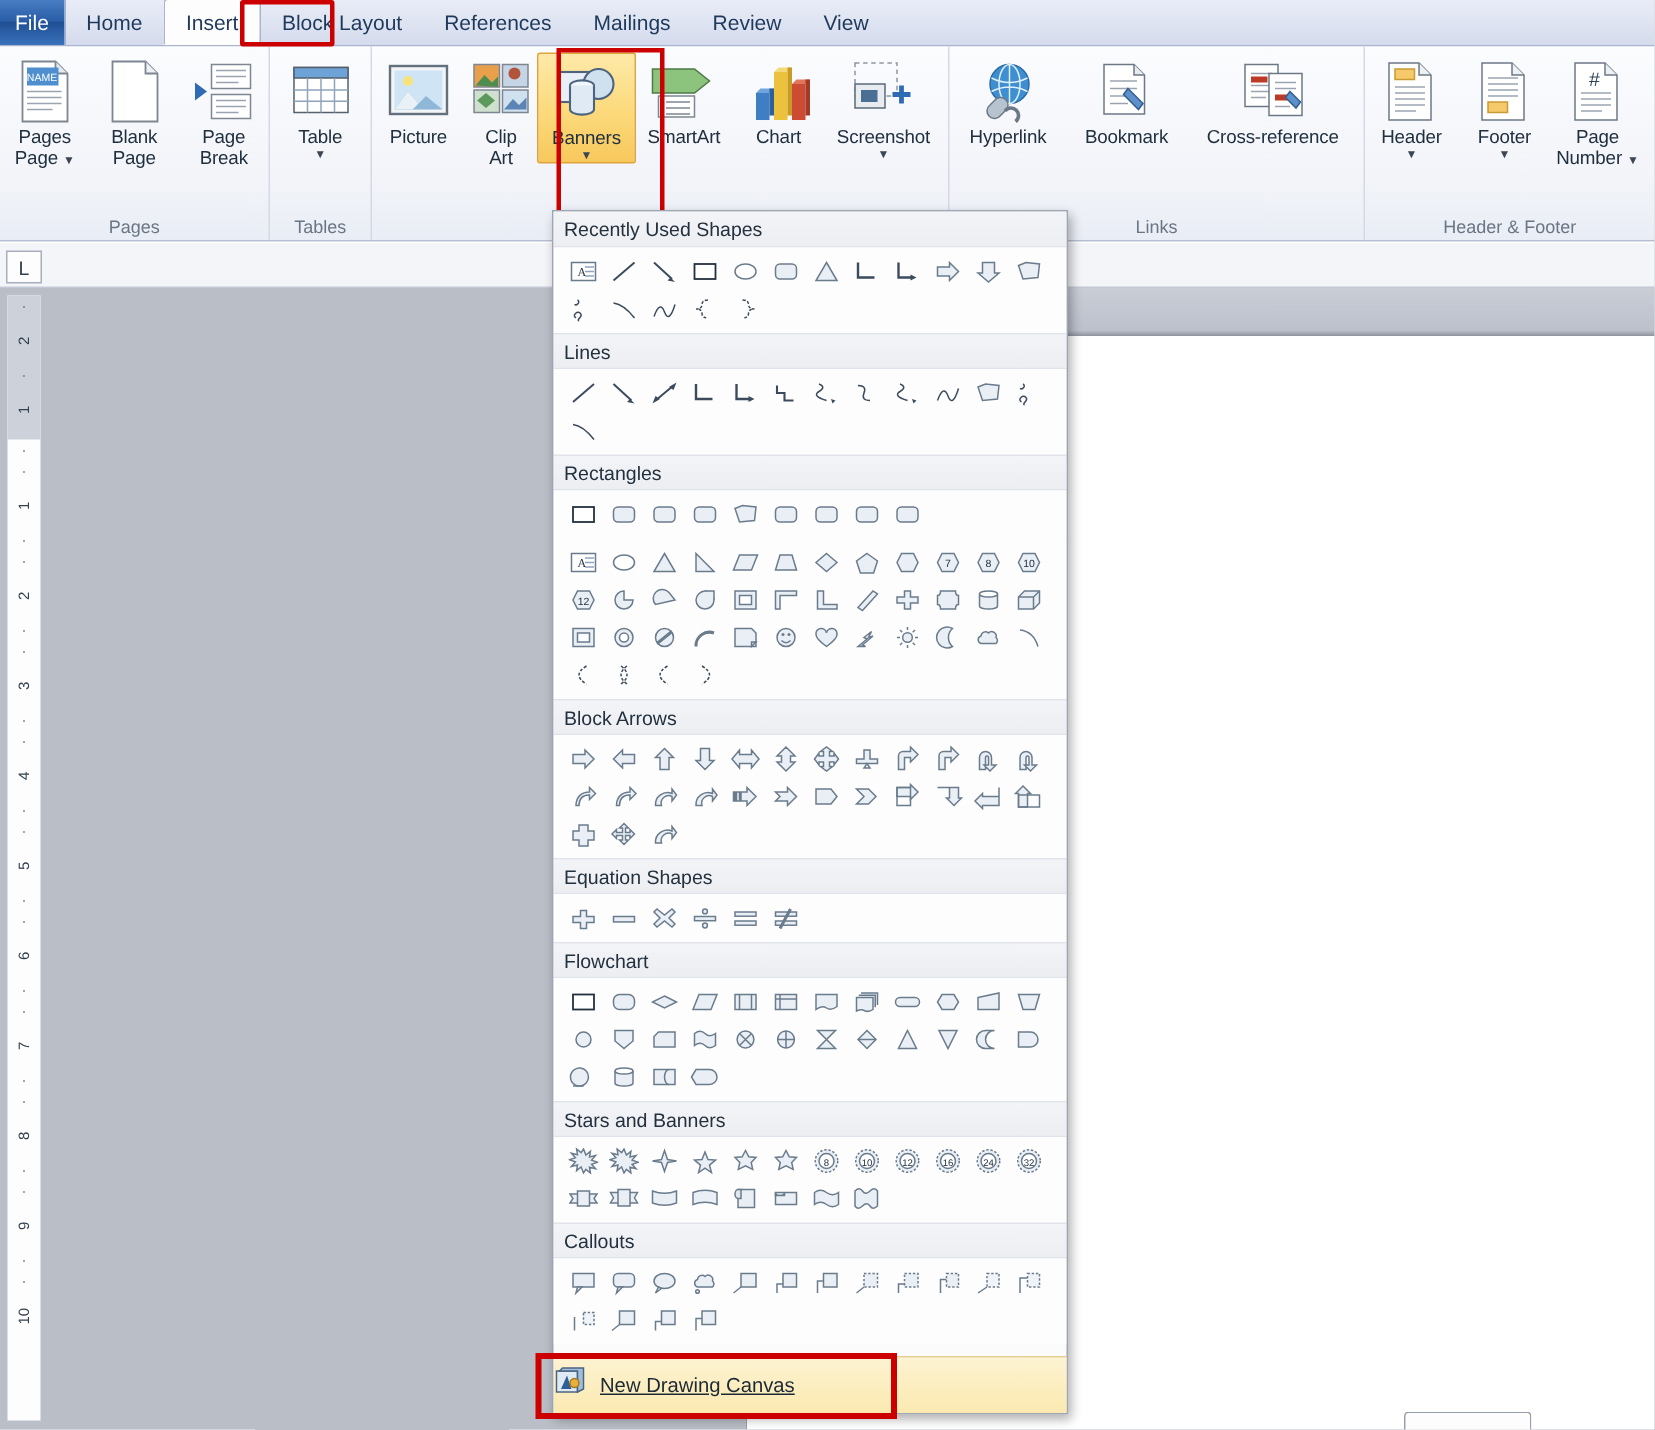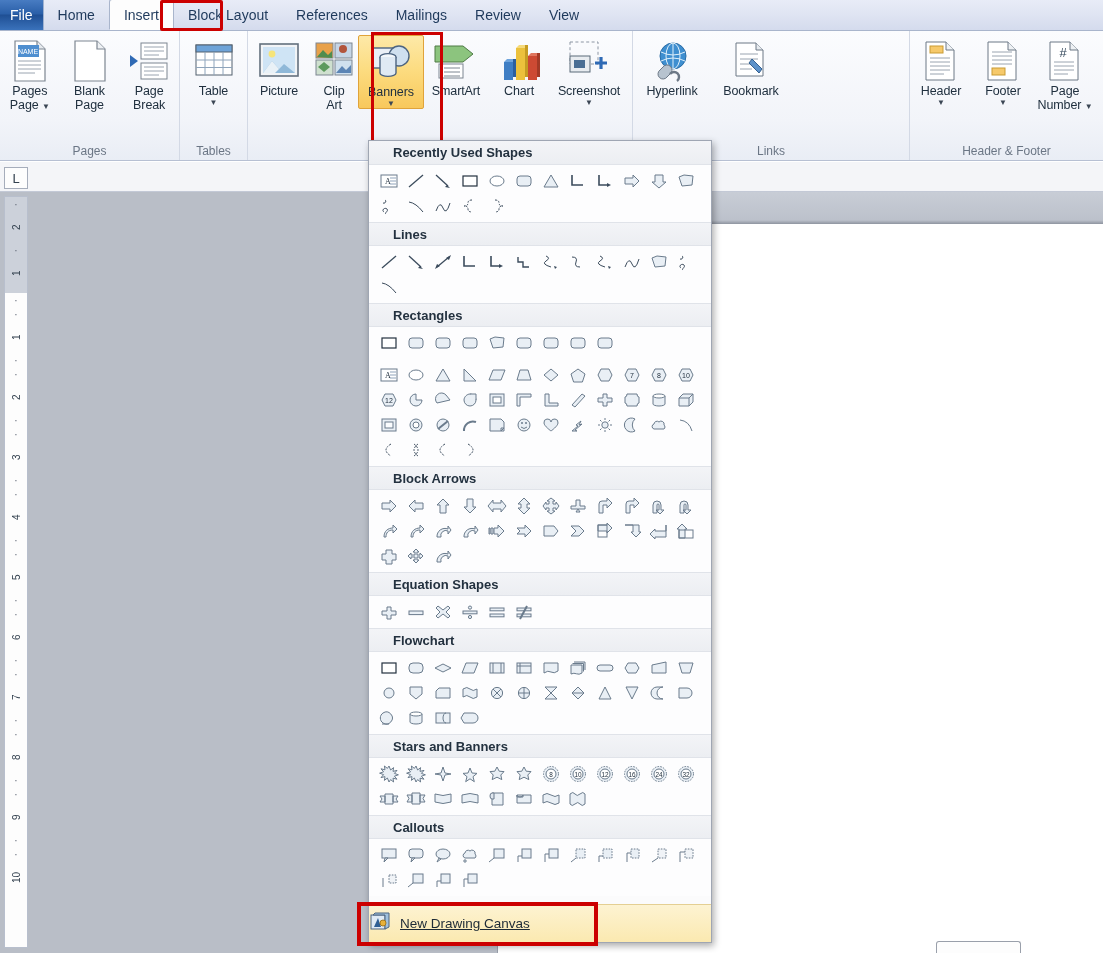--- a/index.html
+++ b/index.html
@@ -119,22 +119,22 @@
 
   
   #dropdown {
     position: absolute; top: 140px; left: 368px; width: 344px; height: 803px;
     background: #fbfbfc;
     border: 1px solid #9fa6b3;
     box-shadow: 2px 3px 7px rgba(0,0,0,.33);
     z-index: 20; overflow: hidden;
   }
   .sec-hdr {
-    height: 24px; line-height: 24px; padding-left: 24px;
-    font-size: 13px; font-weight: bold; color: #23313f;
+    height: 24px; line-height: 24px; padding-left: 7px;
+    font-size: 13px; font-weight: normal; color: #23313f;
     background: linear-gradient(to bottom,#f3f4f7 0%, #eceef2 100%);
     border-top: 1px solid #e0e3e9; border-bottom: 1px solid #e0e3e9;
   }
   .sec-hdr:first-child { border-top: none; }
   .sec-body {
     background: #fdfdfe; padding: 3px 0 4px 6px;
     display: flex; flex-wrap: wrap;
   }
   .shp {
     width: 27px; height: 25px;
@@ -386,20 +386,43 @@
             <g stroke="#9aa4b0">
                 <line x1="12" y1="15" x2="30" y2="15"></line>
                 <line x1="12" y1="20" x2="30" y2="20"></line>
                 <line x1="12" y1="25" x2="24" y2="25"></line>
                 <line x1="12" y1="30" x2="24" y2="30"></line>
               </g>
             <path d="M24 20l10 10-3 4-10-10z" fill="#5c91c9" stroke="#335f90"></path>
           </svg>
         </div>
         <div class="lb">Bookmark</div>
+      </div>
+      <div class="btn" style="width:115px">
+        <div class="ic">
+          <svg width="46" height="44" viewBox="0 0 46 44">
+            <rect x="4" y="4" width="22" height="28" fill="#fff" stroke="#6c7886"></rect>
+            <g stroke="#9aa4b0">
+                <line x1="8" y1="10" x2="22" y2="10"></line>
+                <line x1="8" y1="18" x2="22" y2="18"></line>
+                <line x1="8" y1="22" x2="22" y2="22"></line>
+                <line x1="8" y1="26" x2="18" y2="26"></line>
+              </g>
+            <rect x="8" y="12" width="11" height="4" fill="#bd3b26"></rect>
+            <rect x="20" y="10" width="22" height="28" fill="#fff" stroke="#6c7886"></rect>
+            <g stroke="#9aa4b0">
+                <line x1="24" y1="16" x2="38" y2="16"></line>
+                <line x1="24" y1="20" x2="38" y2="20"></line>
+                <line x1="24" y1="32" x2="34" y2="32"></line>
+              </g>
+            <rect x="24" y="24" width="11" height="4" fill="#bd3b26"></rect>
+            <path d="M34 22l7 7-3 4-7-7z" fill="#5c91c9" stroke="#335f90"></path>
+          </svg>
+        </div>
+        <div class="lb">Cross-reference</div>
       </div>
     </div>
     <div class="rgroup-label">Links</div>
   </div>
 
   <div class="rgroup" style="left:910px;width:193px;border-right:none;">
     <div class="rgroup-items">
       <div class="btn">
         <div class="ic">
           <svg width="42" height="44" viewBox="0 0 42 44">

